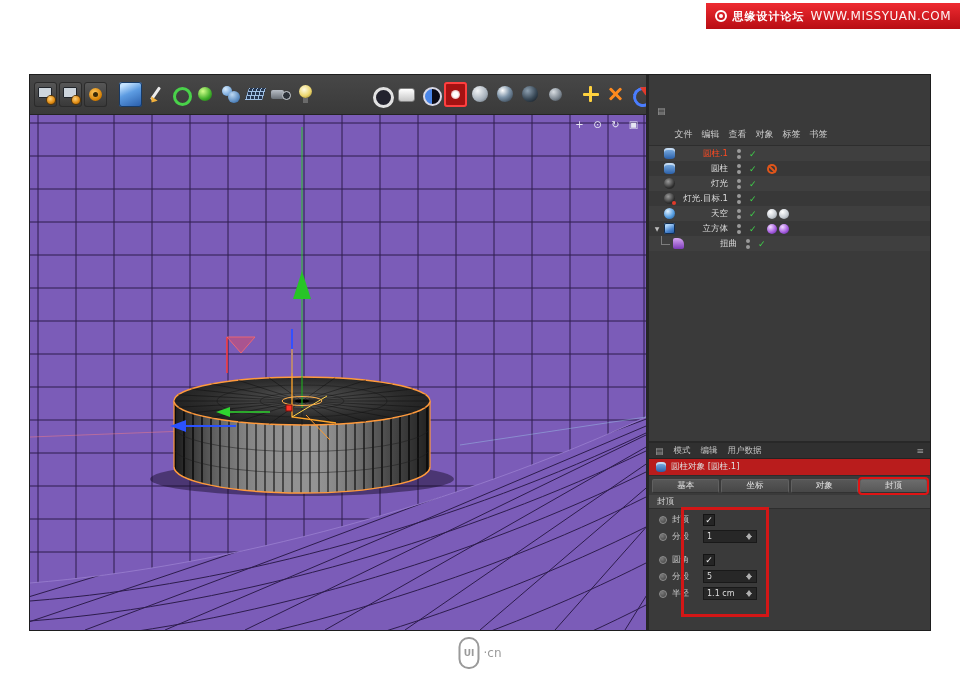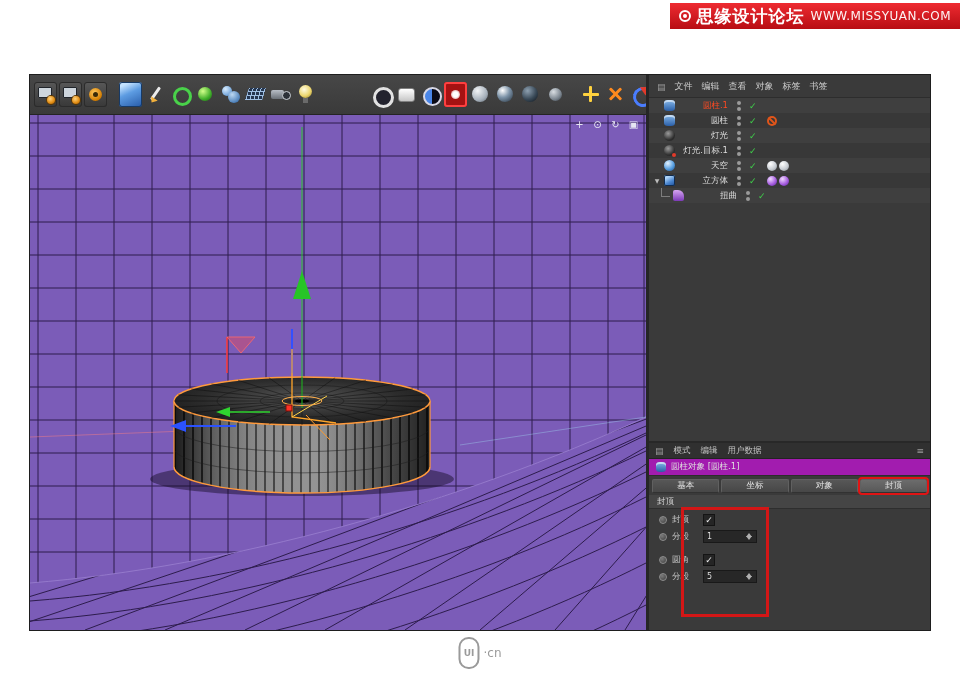--- a/index.html
+++ b/index.html
@@ -4,21 +4,21 @@
 <style>
   * { box-sizing: border-box; margin: 0; padding: 0; }
   html,body { width: 960px; height: 675px; background: #ffffff; overflow: hidden;
     font-family: "DejaVu Sans", "Liberation Sans", sans-serif; }
 
   
   .banner { position:absolute; top:3px; right:0; height:26px; background:linear-gradient(#ee2b31,#b80d13);
     color:#fff; display:flex; align-items:center; gap:6px; padding:0 9px; }
   .b-ico { width:12px; height:12px; border:2px solid #fff; border-radius:50%; position:relative; flex:0 0 auto; }
   .b-ico::after { content:""; position:absolute; left:2px; top:2px; width:4px; height:4px; background:#fff; border-radius:50%; }
-  .b-title { font-size:17px; font-weight:bold; letter-spacing:1px; }
+  .b-title { font-size:11px; font-weight:bold; letter-spacing:1px; }
   .b-url { font-size:12px; letter-spacing:.5px; opacity:.95; }
 
   
   .app { position:absolute; left:30px; top:75px; width:900px; height:555px; background:#3a3a3a;
     box-shadow:0 0 0 1px #1e1e1e; }
 
   
   .toolbar { position:absolute; left:0; top:0; width:616px; height:40px;
     background:linear-gradient(#474747,#3a3a3a); border-bottom:1px solid #242424;
     display:flex; align-items:center; gap:2px; padding:0 4px; }
@@ -85,21 +85,21 @@
   
   .viewport { position:absolute; left:0; top:40px; width:616px; height:515px; background:#7b5cb8; overflow:hidden; }
   .vctrls { position:absolute; right:6px; top:3px; display:flex; gap:5px; z-index:5; }
   .vc { width:13px; height:13px; color:#e6e6f2; font-size:10px; line-height:13px; text-align:center; cursor:pointer; }
 
   
   .rdivider { position:absolute; left:616px; top:0; width:3px; height:555px; background:#262626; }
   .rpanel { position:absolute; left:619px; top:0; width:281px; height:555px; background:#3a3a3a; }
   .om-menu { display:flex; align-items:center; gap:9px; padding:5px 8px 4px; font-size:9px; color:#cccccc;
     border-bottom:1px solid #2d2d2d; }
-  .om-menu .mi { cursor:pointer; }
+  .om-menu .mi { cursor:pointer;margin-top:48px; }
   .panel-glyph { color:#9a9a9a; font-size:9px; }
   .om-list { font-size:8.5px; color:#dddddd; }
   .orow { height:15px; display:flex; align-items:center; gap:3px; padding:0 4px; cursor:pointer; }
   .orow:nth-child(odd) { background:#3f3f3f; } .orow:nth-child(even) { background:#383838; }
   .exp { width:8px; font-size:6px; color:#bdbdbd; text-align:center; flex:0 0 auto; }
   .branch { width:9px; height:9px; border-left:1px solid #7d7d7d; border-bottom:1px solid #7d7d7d; margin:0 0 6px 8px; flex:0 0 auto; }
   .oi { width:11px; height:11px; flex:0 0 auto; position:relative; }
   .oi.cylinder { background:linear-gradient(#86b8ea,#2a5fa8); border-radius:4px/3px; box-shadow:inset 0 2px 0 rgba(255,255,255,.55); }
   .oi.camera { background:linear-gradient(#9aa0a8,#5a6066); border-radius:2px; }
   .oi.camera::after { content:""; position:absolute; right:1px; top:3px; width:5px; height:5px; border-radius:50%; background:#23272c; }
@@ -122,21 +122,21 @@
   .tag.target { border:2px solid #3b7fd6; background:radial-gradient(circle,#9cc4ff 32%,transparent 36%); }
   .tag.sphere-light { background:radial-gradient(circle at 35% 30%, #ffffff, #c9ced4 55%, #82888e); }
   .tag.sphere-purple { background:radial-gradient(circle at 35% 30%, #f0d8ff, #a75fe0 55%, #561f92); }
 
   
   .attrs { position:absolute; left:0; top:366px; right:0; bottom:0; background:#3a3a3a; border-top:2px solid #282828; }
   .modebar { height:16px; background:#303030; border-bottom:1px solid #232323; display:flex; align-items:center;
     gap:10px; padding:0 6px; font-size:8.5px; color:#c5c5c5; }
   .modebar .flex { flex:1; }
   .titlebar { height:17px; display:flex; align-items:center; gap:5px; padding:0 7px; font-size:8.5px; color:#dedede;
-    background:#a21caf; border-bottom:1px solid #2d2d2d; }
+    background:#b91c1c; border-bottom:1px solid #2d2d2d; }
   .titlebar .oi { width:10px; height:10px; }
   .tabsrow { height:19px; display:flex; align-items:center; gap:2px; padding:2px 3px; }
   .atab { flex:1; height:14px; background:linear-gradient(#575757,#474747); border:1px solid #606060;
     border-bottom-color:#323232; border-radius:2px; font-size:8.5px; color:#e2e2e2; display:flex;
     align-items:center; justify-content:center; cursor:pointer; }
   .atab.active { background:linear-gradient(#6c6c6c,#585858); outline:2px solid #e11414; outline-offset:0px; }
   .sectionrow { height:14px; background:#454545; border-bottom:1px solid #2e2e2e; display:flex; align-items:center;
     padding:0 8px; font-size:8.5px; color:#d8d8d8; }
   .props { padding:2px 0 0 10px; position:relative; }
   .prow { height:17px; display:flex; align-items:center; gap:5px; font-size:8.5px; color:#c9c9c9; }
@@ -434,20 +434,28 @@
           <span class="cbx">✓</span>
         </div>
         <div class="prow">
           <span class="blt"></span>
           <span class="plab">分段</span>
           <span class="fld">
             <span>5</span>
             <span class="spn"></span>
           </span>
         </div>
+        <div class="prow">
+          <span class="blt"></span>
+          <span class="plab">半径</span>
+          <span class="fld">
+            <span>1.1 cm</span>
+            <span class="spn"></span>
+          </span>
+        </div>
       </div>
       <div class="hl-box"></div>
     </div>
   </div>
 </div>
 
 <div class="wm">
   <span class="wmlogo">UI</span>
   <span class="wmtxt">·cn</span>
 </div>

